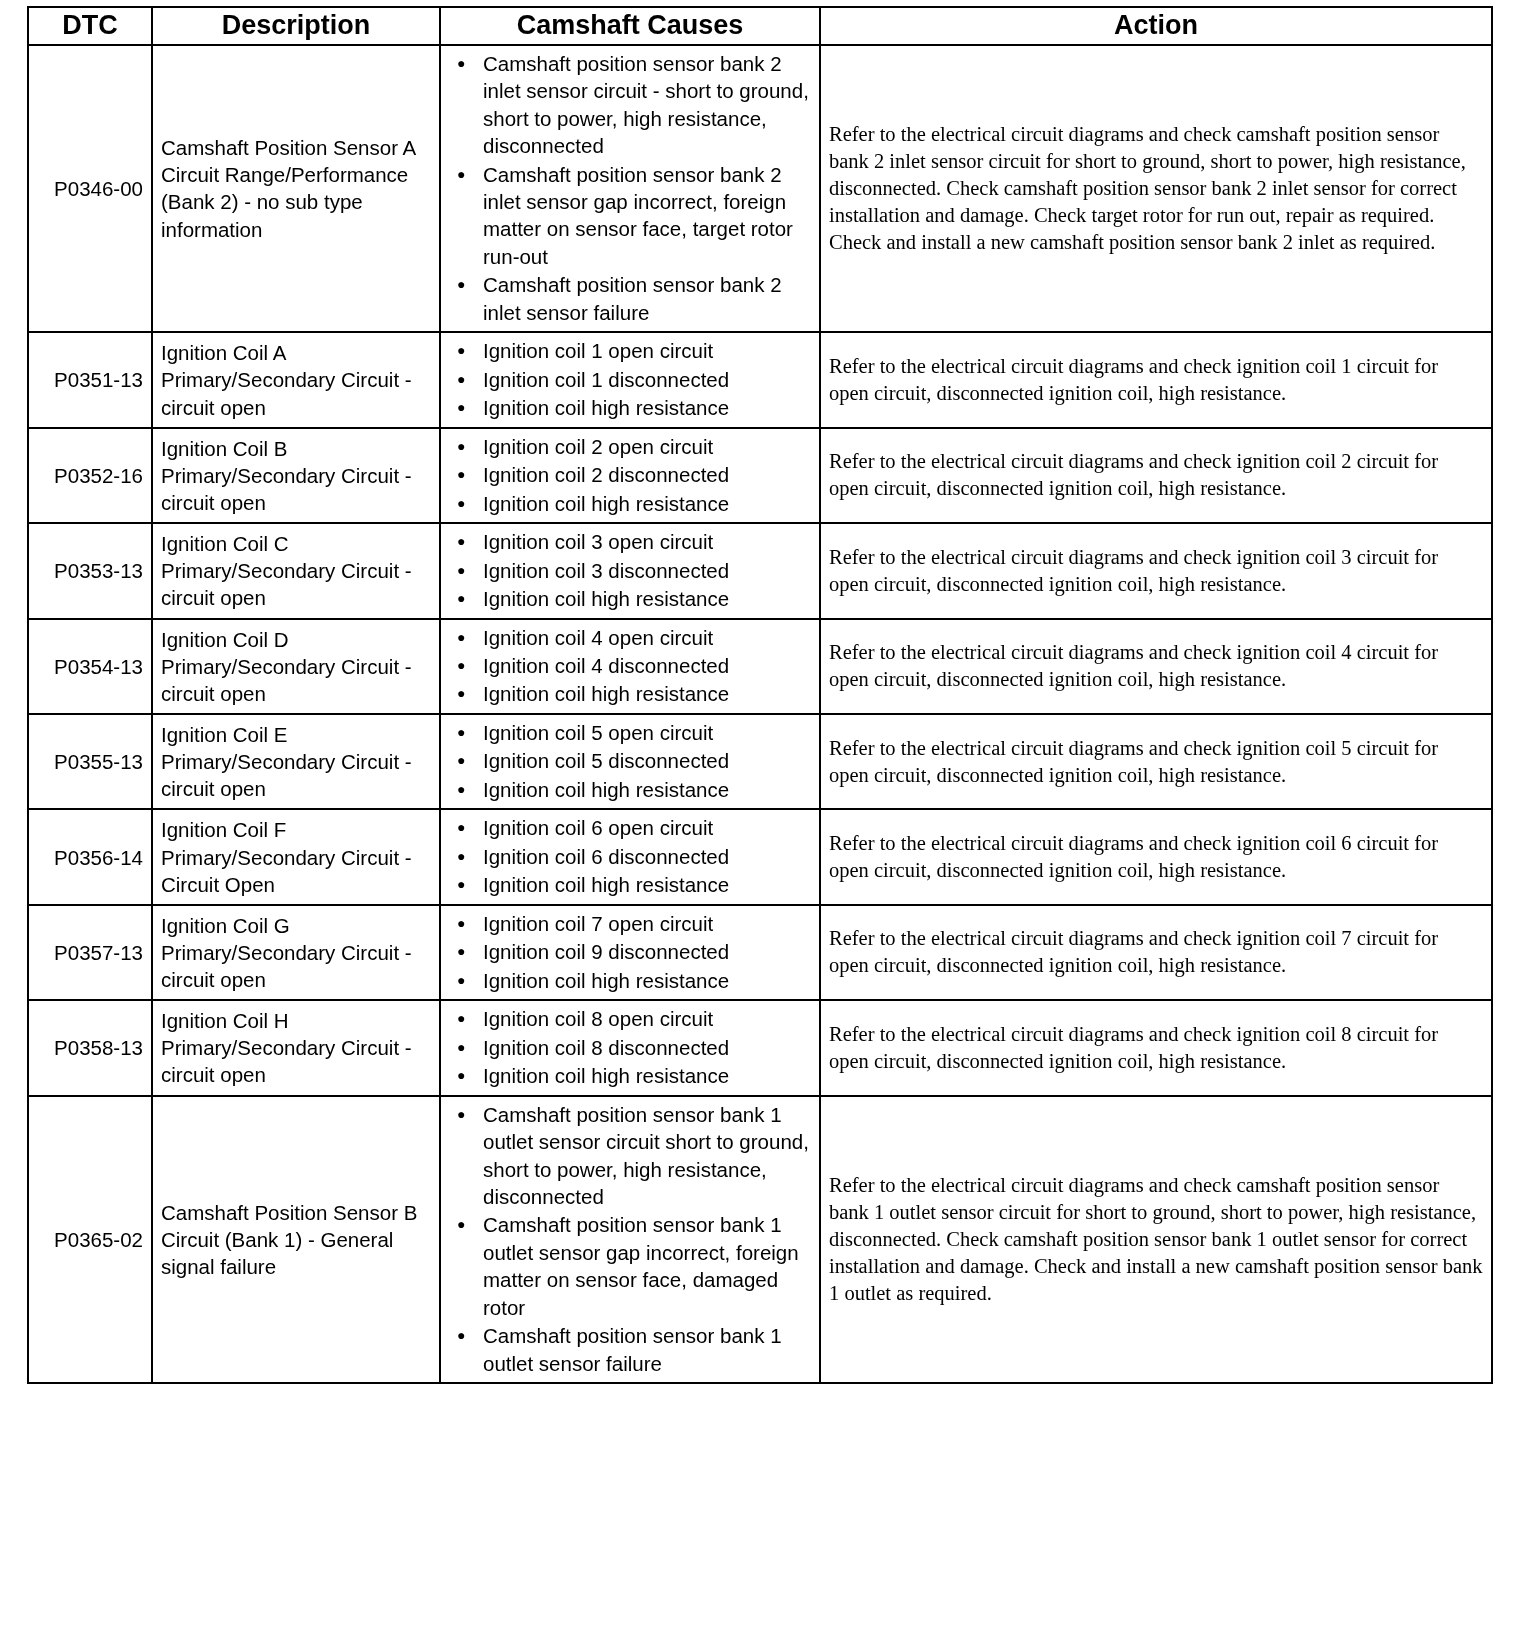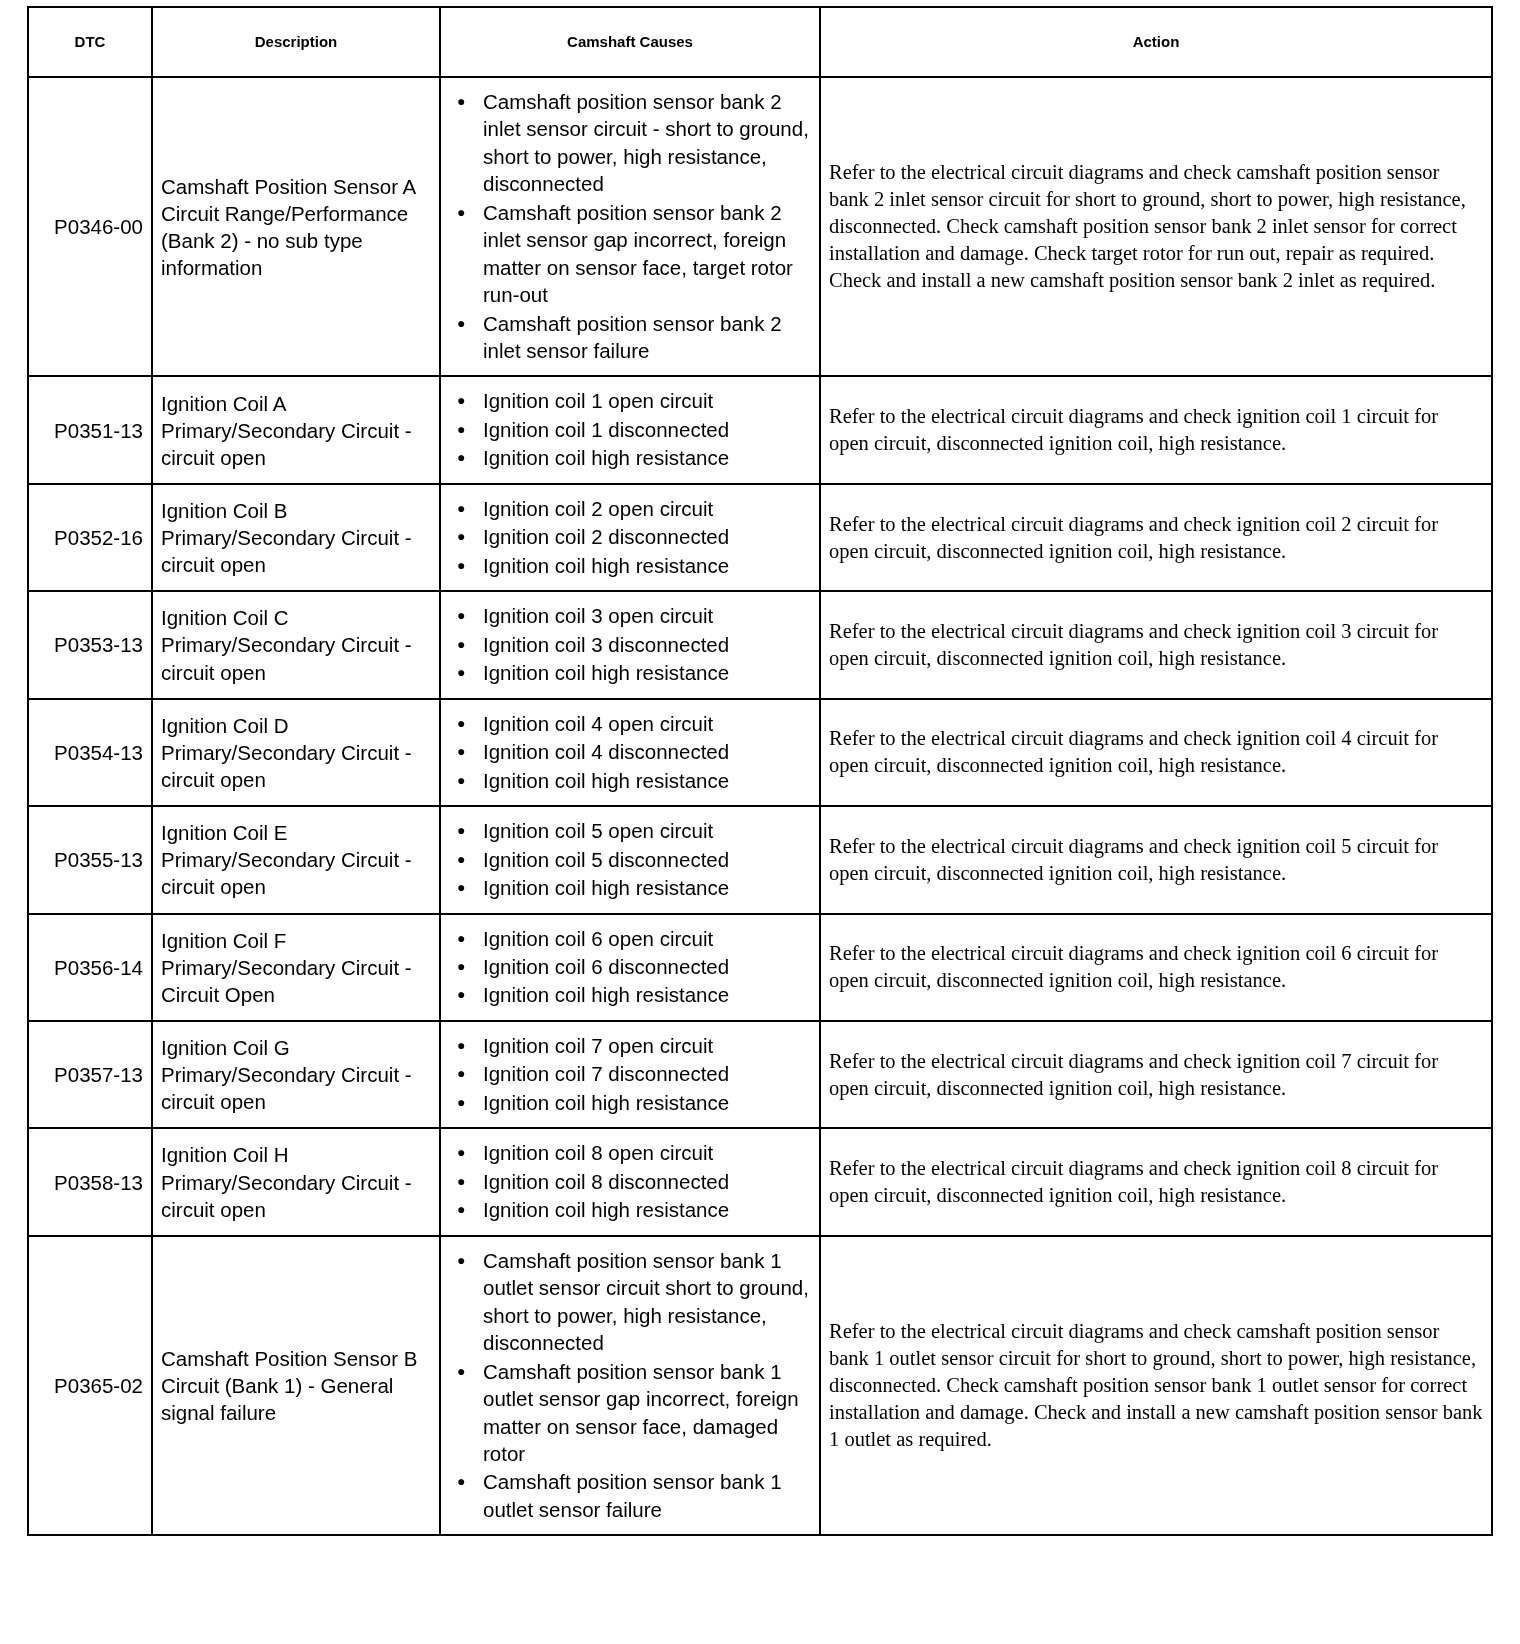--- a/index.html
+++ b/index.html
@@ -24,29 +24,29 @@
     table-layout: fixed;
   }
   table.dtc col.c-dtc { width: 124px; }
   table.dtc col.c-desc { width: 288px; }
   table.dtc col.c-causes { width: 380px; }
   table.dtc col.c-action { width: 672px; }
 
   table.dtc th, table.dtc td {
     border: 2px solid #000000;
     vertical-align: middle;
-    padding: 10px 8px;
+    padding: 4px 8px;
     font-size: 20.5px;
     line-height: 1.32;
   }
   table.dtc thead th {
     text-align: center;
     font-weight: bold;
-    font-size: 15px;
-    padding: 24px 6px;
+    font-size: 27px;
+    padding: 0 6px;
   }
   td.dtc-code {
     text-align: right;
     white-space: nowrap;
     padding-left: 9px;
   }
   td.desc {
     text-align: left;
     padding-left: 10px;
   }
@@ -199,21 +199,21 @@
           <td class="action">
             <span class="action-text">Refer to the electrical circuit diagrams and check ignition coil 6 circuit for open circuit, disconnected ignition coil, high resistance.</span>
           </td>
         </tr>
         <tr>
           <td class="dtc-code">P0357-13</td>
           <td class="desc">Ignition Coil G Primary/Secondary Circuit - circuit open</td>
           <td class="causes">
             <ul class="causes-list">
               <li>Ignition coil 7 open circuit</li>
-              <li>Ignition coil 7 disconnected</li>
+              <li>Ignition coil 9 disconnected</li>
               <li>Ignition coil high resistance</li>
             </ul>
           </td>
           <td class="action">
             <span class="action-text">Refer to the electrical circuit diagrams and check ignition coil 7 circuit for open circuit, disconnected ignition coil, high resistance.</span>
           </td>
         </tr>
         <tr>
           <td class="dtc-code">P0358-13</td>
           <td class="desc">Ignition Coil H Primary/Secondary Circuit - circuit open</td>

